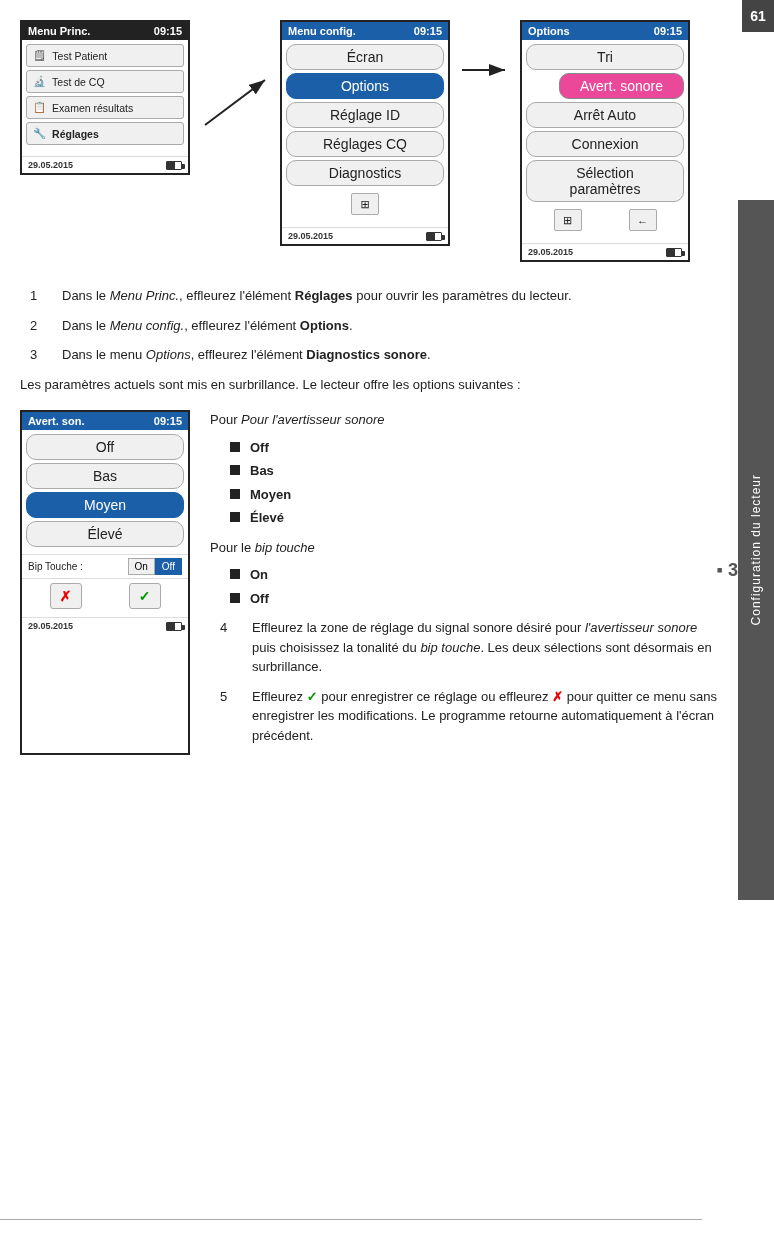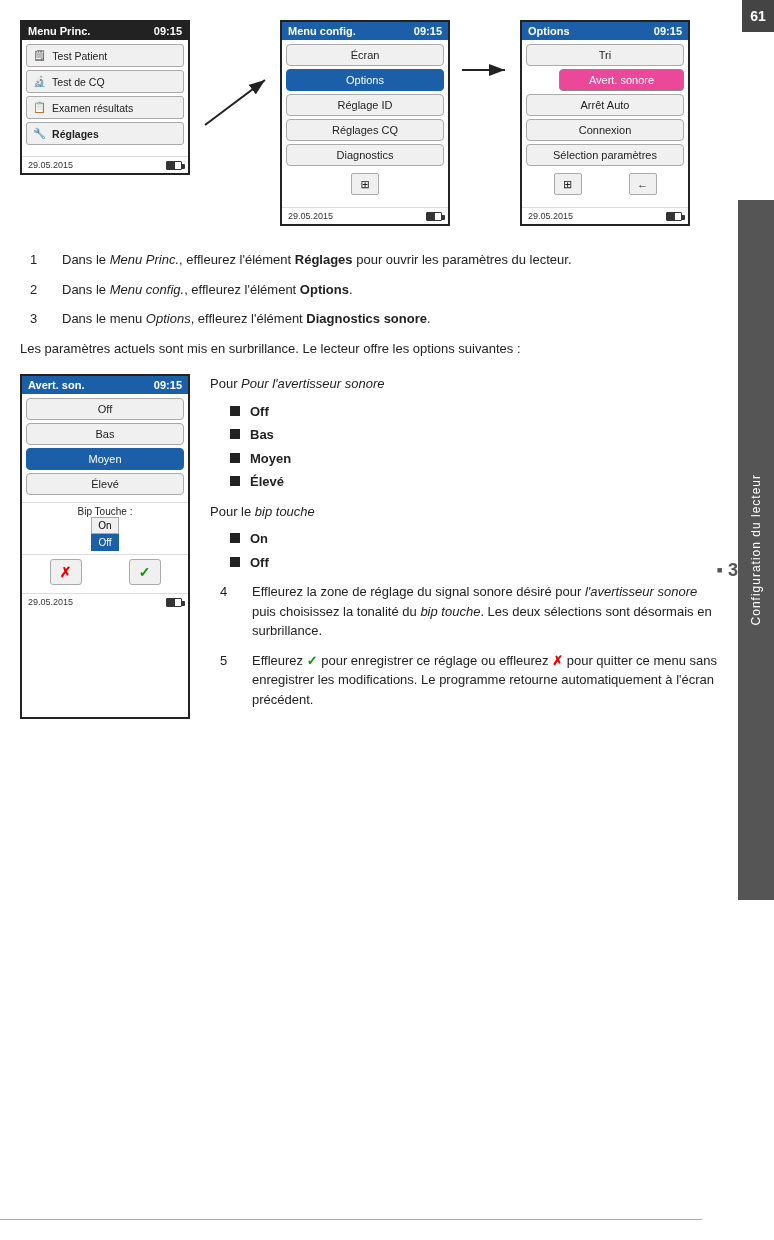--- a/index.html
+++ b/index.html
@@ -96,26 +96,26 @@
     .screen-header.blue-header {
       background: #1a5fa8;
     }
 
     .screen-body {
       padding: 4px;
     }
 
     .screen-menu-item {
       border: 1px solid #aaa;
-      border-radius: 4px;
+      border-radius: 10px;
       padding: 4px 12px;
       margin-bottom: 3px;
       text-align: center;
       background: #f0f0f0;
-      font-size: 11px;
+      font-size: 14px;
       cursor: pointer;
     }
 
     .screen-menu-item.active {
       background: #1a5fa8;
       color: #fff;
       border-color: #1a5fa8;
     }
 
     .screen-menu-item-left {
@@ -132,20 +132,21 @@
 
     .screen-footer {
       display: flex;
       justify-content: space-between;
       align-items: center;
       padding: 3px 6px;
       font-size: 9px;
       color: #333;
       border-top: 1px solid #ddd;
       margin-top: 4px;
+      font-weight: bold;
     }
 
     .battery-icon {
       display: inline-block;
       width: 16px;
       height: 9px;
       border: 1.5px solid #333;
       border-radius: 1px;
       position: relative;
     }
@@ -237,21 +238,20 @@
       font-size: 11px;
       flex-shrink: 0;
     }
 
     .bip-touche-row {
       display: flex;
       align-items: center;
       padding: 3px 6px;
       font-size: 10px;
       border-top: 1px solid #ddd;
-      flex-direction: column;
     }
 
     .bip-touche-label {
       flex: 1;
       font-size: 10px;
     }
 
     .toggle-btn {
       padding: 2px 6px;
       font-size: 10px;

